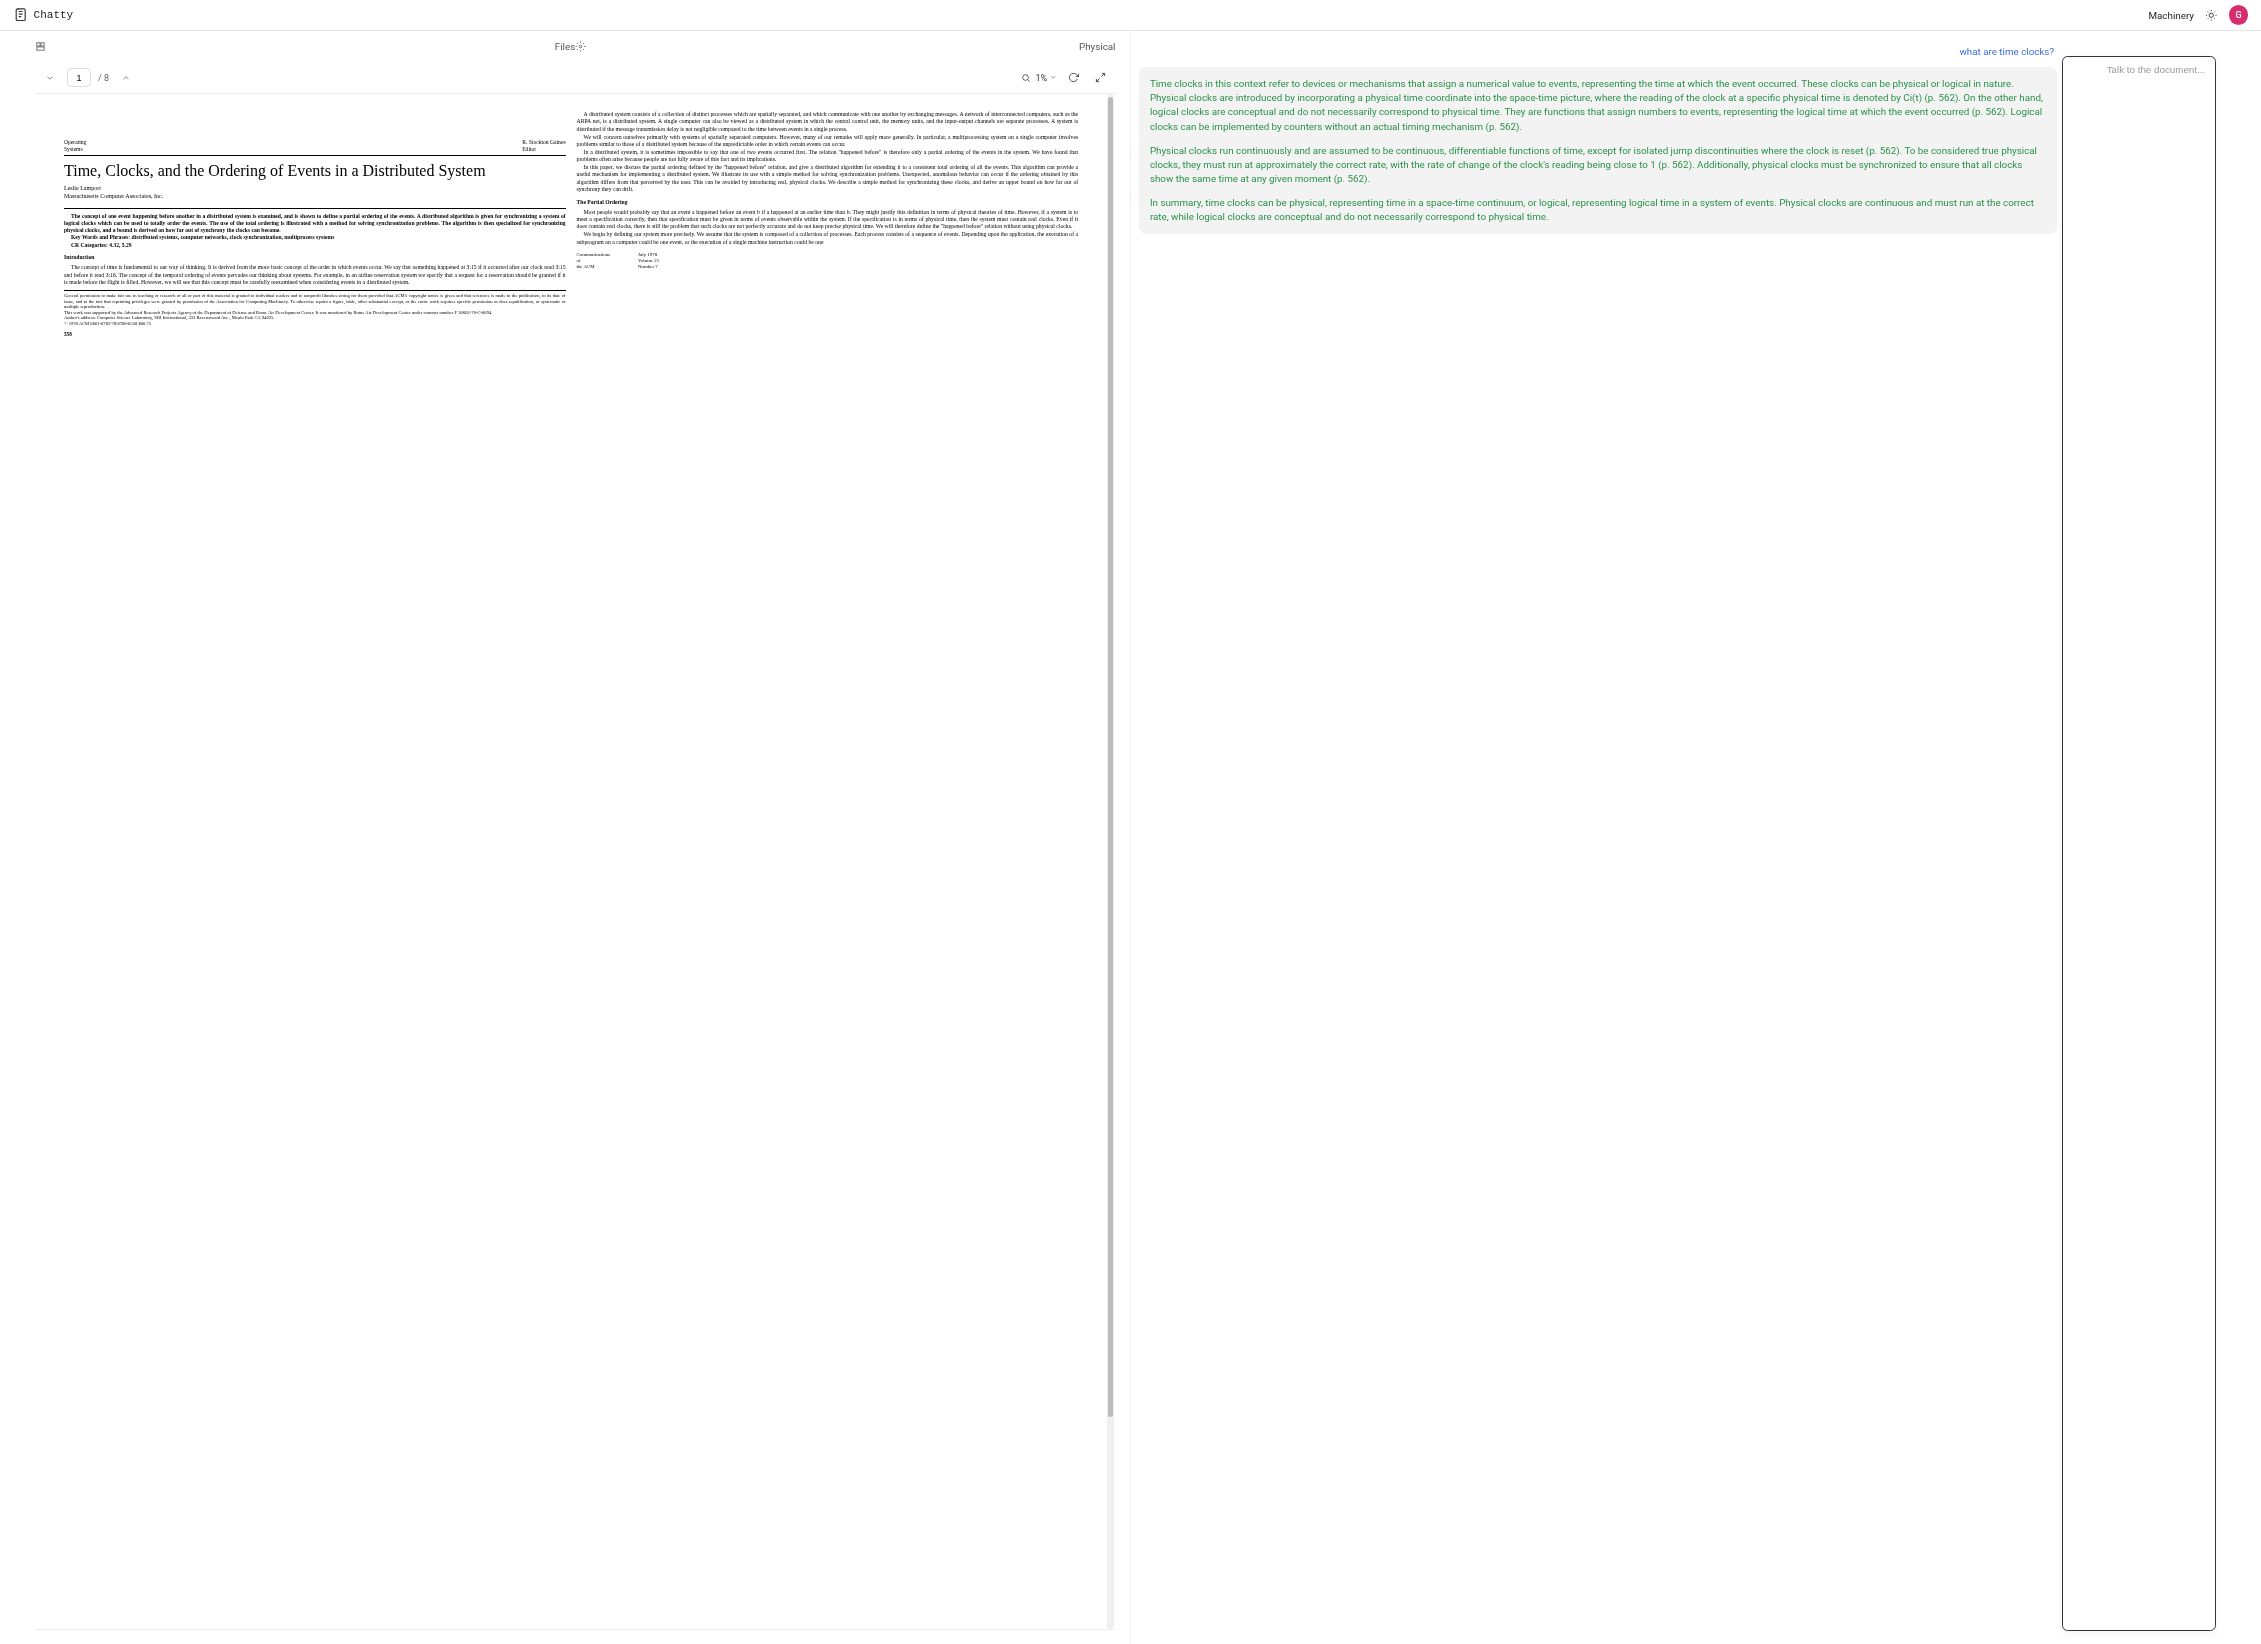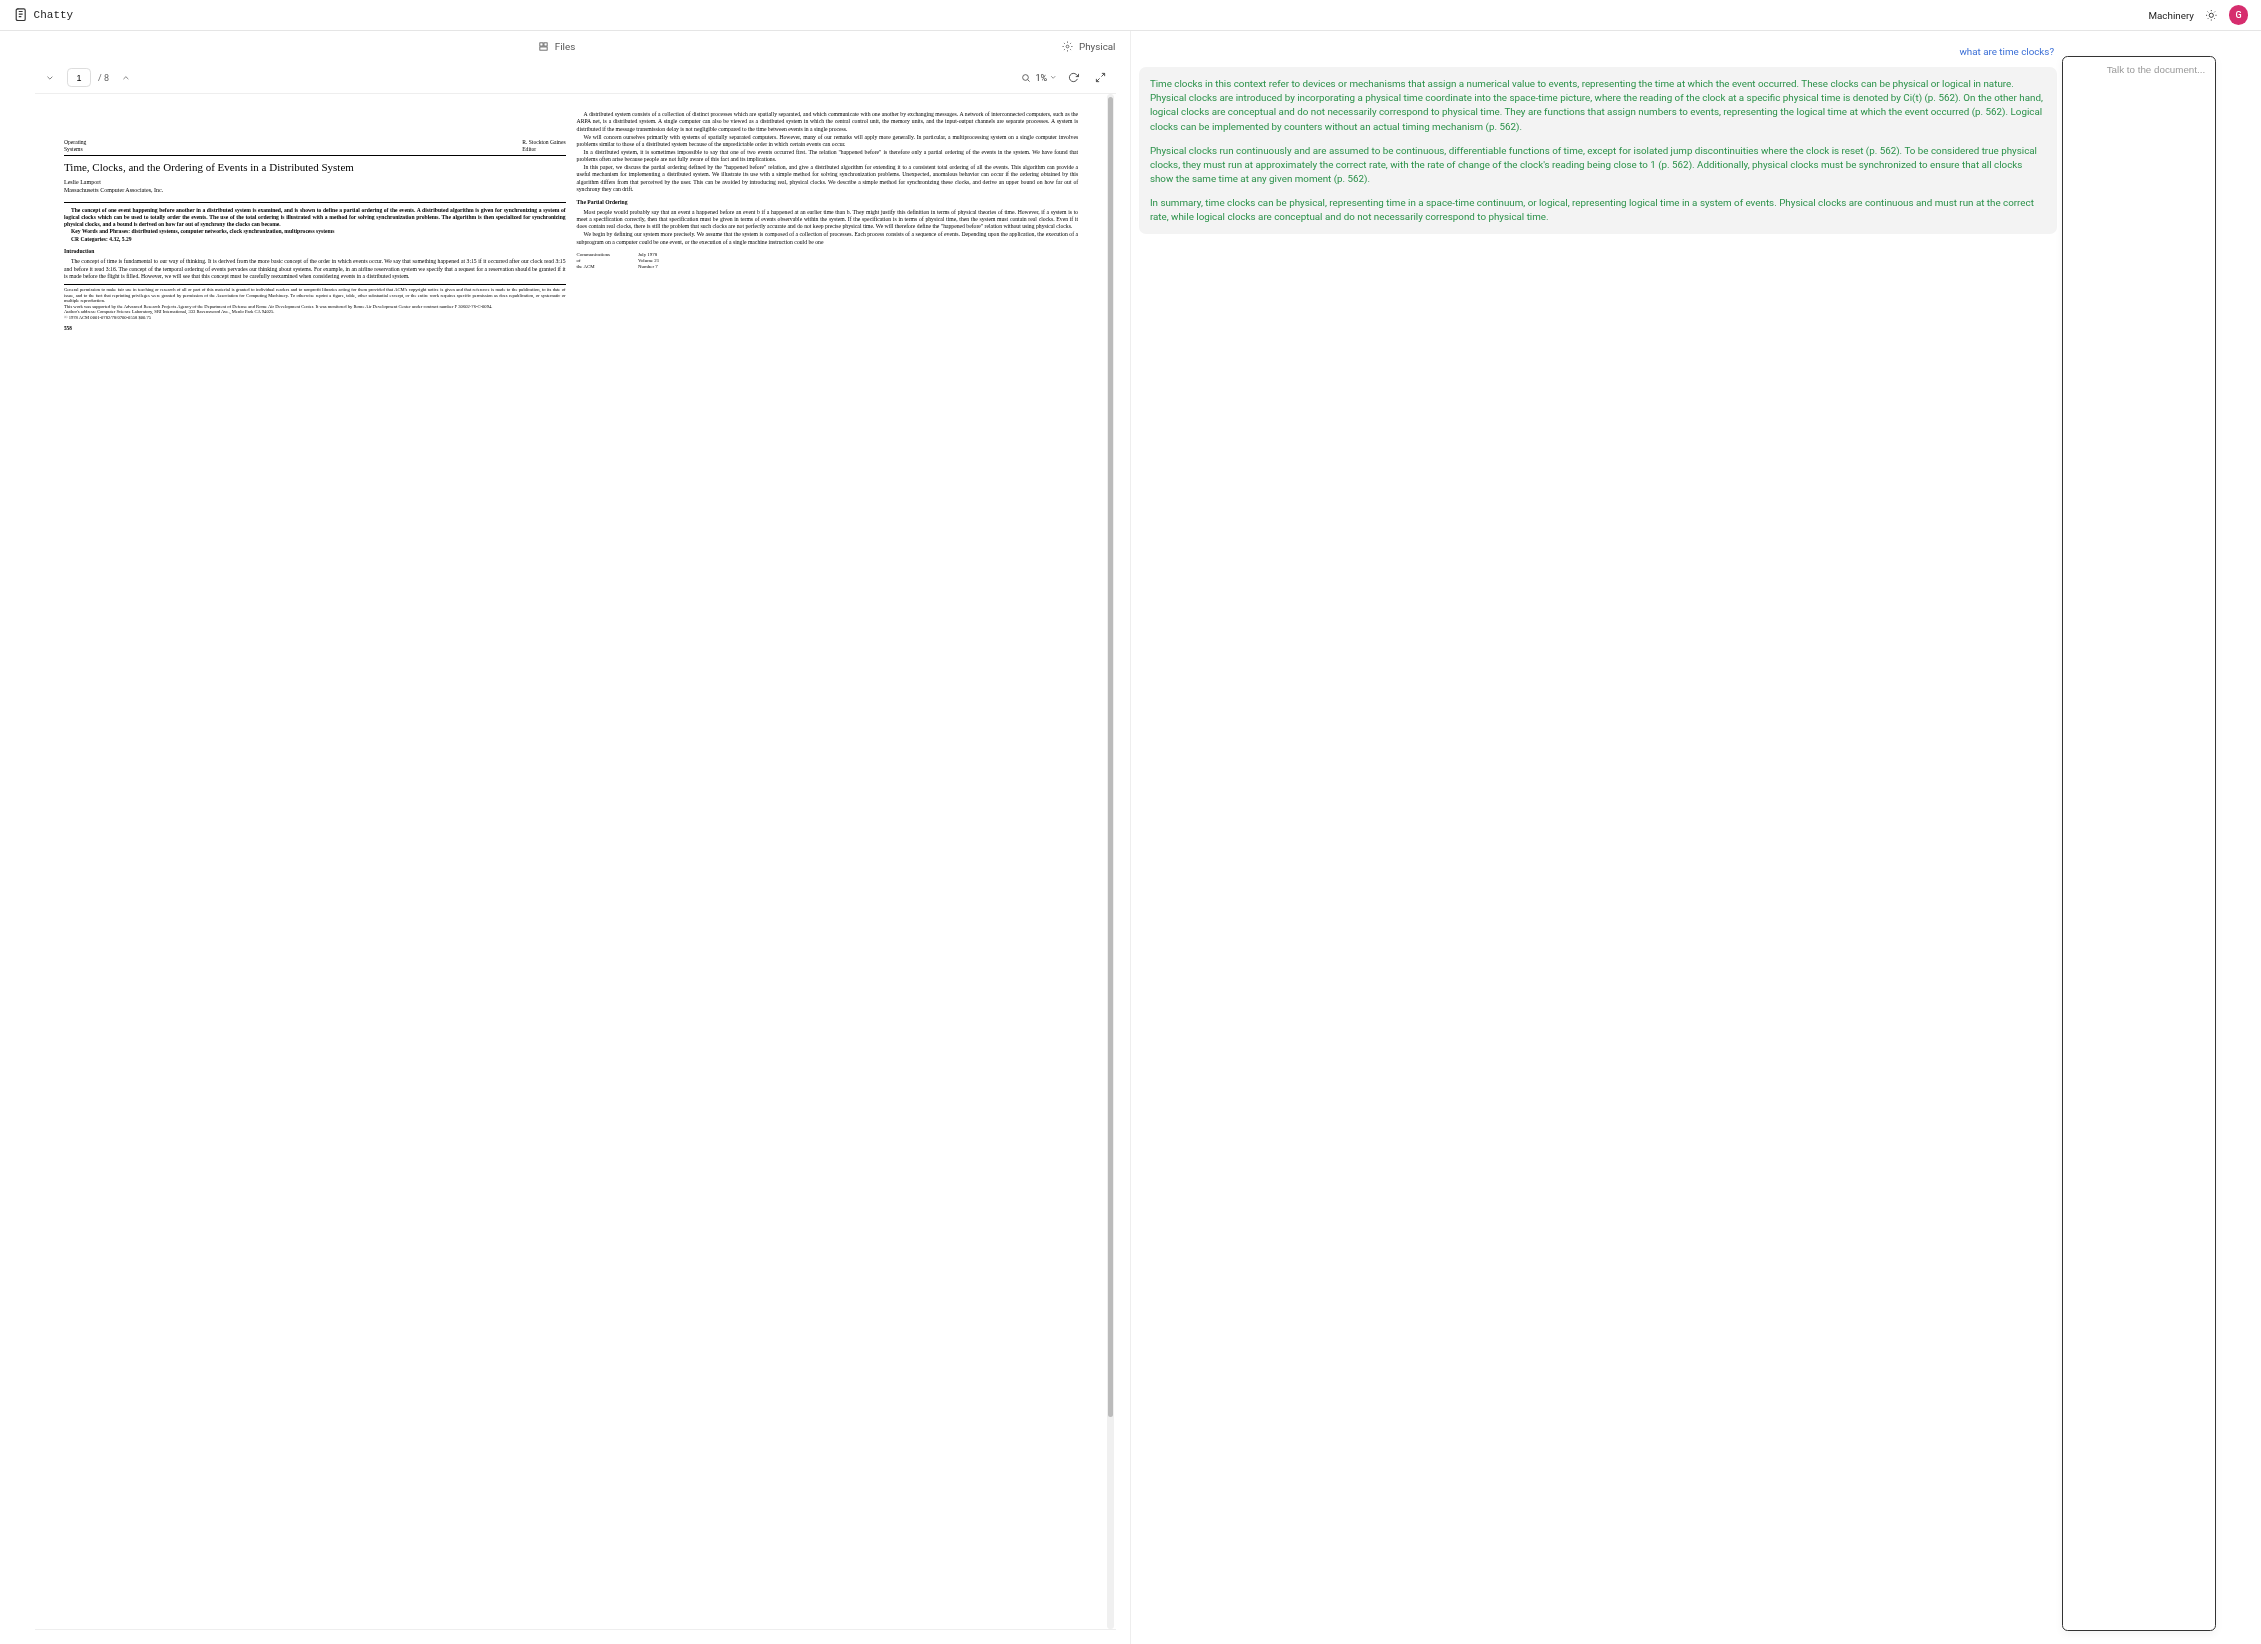--- a/index.html
+++ b/index.html
@@ -42,21 +42,21 @@
       height: 31px;
       align-items: center;
       gap: 0;
     }
     .tab {
       display: flex;
       align-items: center;
       gap: 5.6px;
       padding: 7px 0;
       width: 50%;
-      justify-content: flex-end;
+      justify-content: space-between;
       cursor: pointer;
       color: #555;
       font-size: 9.8px;
     }
     .tab-icon { width: 11px; height: 11px; }
     .toolbar {
       display: flex;
       align-items: center;
       justify-content: space-between;
       height: 31px;
@@ -97,21 +97,21 @@
       flex: 1;
       font-family: "Times New Roman", Times, serif;
       font-size: 5.7px;
       line-height: 1.28;
       color: #000;
       text-align: justify;
     }
     .col-header { display: flex; justify-content: space-between; font-size: 5.6px; margin-bottom: 2.1px; }
     .hr-line { border-top: 0.7px solid #000; margin: 1.4px 0 4.2px; }
     .paper-title {
-      font-size: 11px;
+      font-size: 16px;
       font-weight: 400;
       margin-bottom: 5.6px;
       line-height: 1.2;
       font-family: "Times New Roman", serif;
       text-align: left;
     }
     .author { font-size: 6px; margin-bottom: 0px; text-align: left;}
     .affil { font-size: 6px; margin-bottom: 7px; text-align: left;}
     .abstract { font-weight: bold; font-size: 5.6px; text-indent: 7px;}
     .abstract-kw { font-weight: bold; font-size: 5.6px; text-indent: 7px;}

